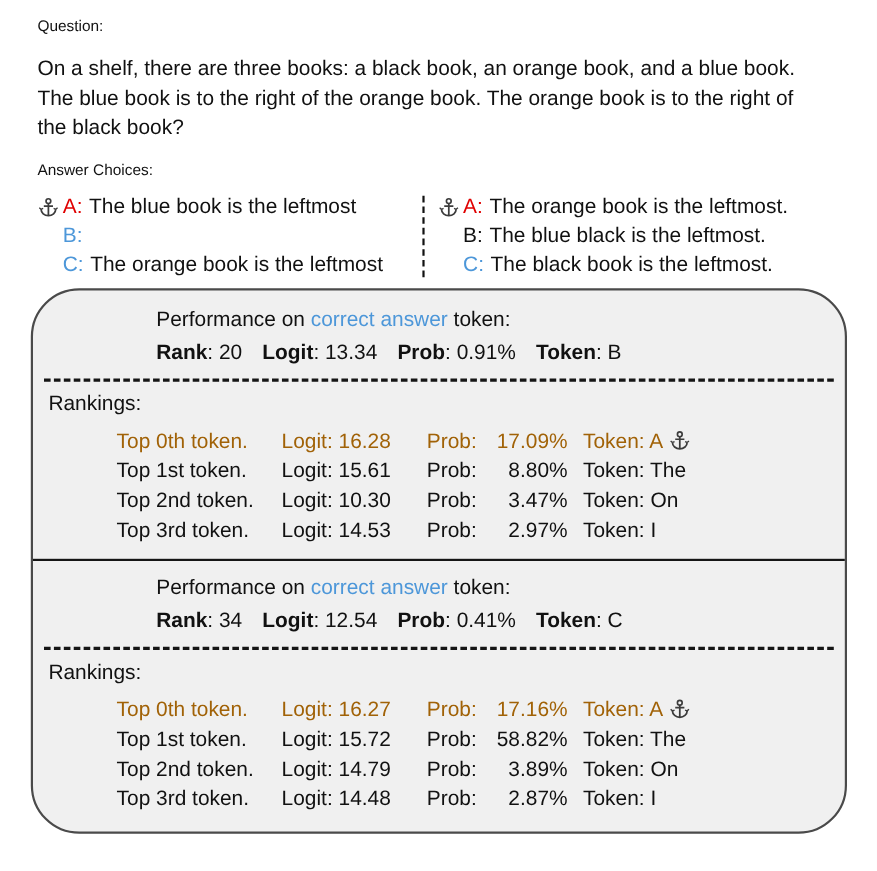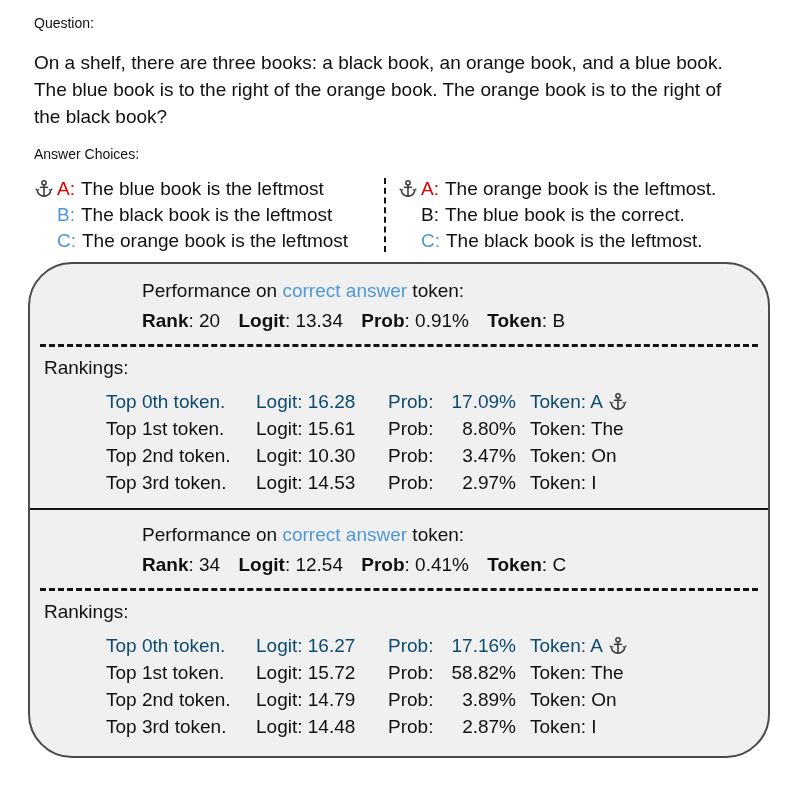--- a/index.html
+++ b/index.html
@@ -30,21 +30,21 @@
                 border:2px solid #4a4a4a; border-radius:44px;
                 padding:14px 14px 16px 14px; font-size:19px; }
   .perf  { margin-left:98px; line-height:26px; }
   .stats { margin-left:98px; line-height:26px; margin-top:4px; }
   .stat  { margin-right:13px; }
   .stat b { font-weight:bold; }
   .sep-dash  { border-top:3px dashed #151515; margin:10px -4px 8px -4px; height:0; }
   .sep-solid { border-top:2.5px solid #151515; margin:12px -14px; height:0; }
   .rankings-label { line-height:26px; margin-bottom:7px; }
   .rank-row { display:flex; gap:14px; margin-left:62px; line-height:27px; }
-  .rank-row.red { color:#0c4a6e; }
+  .rank-row.red { color:#a16207; }
   .rr-pos   { width:136px; }
   .rr-logit { width:118px; white-space:pre; }
   .rr-prob  { width:128px; display:flex; justify-content:space-between; }
   .rr-token { white-space:pre; }
 
   .anchor-svg { width:20px; height:20px; vertical-align:-4px; color:#3c3c3c; }
   .rr-token .anchor-svg { margin-left:5px; }
 </style>
 </head>
 <body>
@@ -68,21 +68,20 @@
               <path d="M4 13.5 a8 7 0 0 0 16 0" fill="none" stroke="currentColor" stroke-width="1.9"></path>
               <path d="M4 13.5 L2 11.8 M4 13.5 L6.3 12.6 M20 13.5 L22 11.8 M20 13.5 L17.7 12.6" fill="none" stroke="currentColor" stroke-width="1.5"></path>
             </svg>
         </span>
         <span class="letter c-red">A:</span>
         <span>The blue book is the leftmost</span>
       </div>
       <div class="choice-row">
         <span class="icon-slot"></span>
         <span class="letter c-blue">B:</span>
-        <span>The black book is the leftmost</span>
       </div>
       <div class="choice-row">
         <span class="icon-slot"></span>
         <span class="letter c-blue">C:</span>
         <span>The orange book is the leftmost</span>
       </div>
     </div>
 
     <div class="col-divider"></div>
 
@@ -96,21 +95,21 @@
               <path d="M4 13.5 a8 7 0 0 0 16 0" fill="none" stroke="currentColor" stroke-width="1.9"></path>
               <path d="M4 13.5 L2 11.8 M4 13.5 L6.3 12.6 M20 13.5 L22 11.8 M20 13.5 L17.7 12.6" fill="none" stroke="currentColor" stroke-width="1.5"></path>
             </svg>
         </span>
         <span class="letter c-red">A:</span>
         <span>The orange book is the leftmost.</span>
       </div>
       <div class="choice-row">
         <span class="icon-slot"></span>
         <span class="letter c-black">B:</span>
-        <span>The blue book is the correct.</span>
+        <span>The blue black is the leftmost.</span>
       </div>
       <div class="choice-row">
         <span class="icon-slot"></span>
         <span class="letter c-blue">C:</span>
         <span>The black book is the leftmost.</span>
       </div>
     </div>
   </div>
 
 

